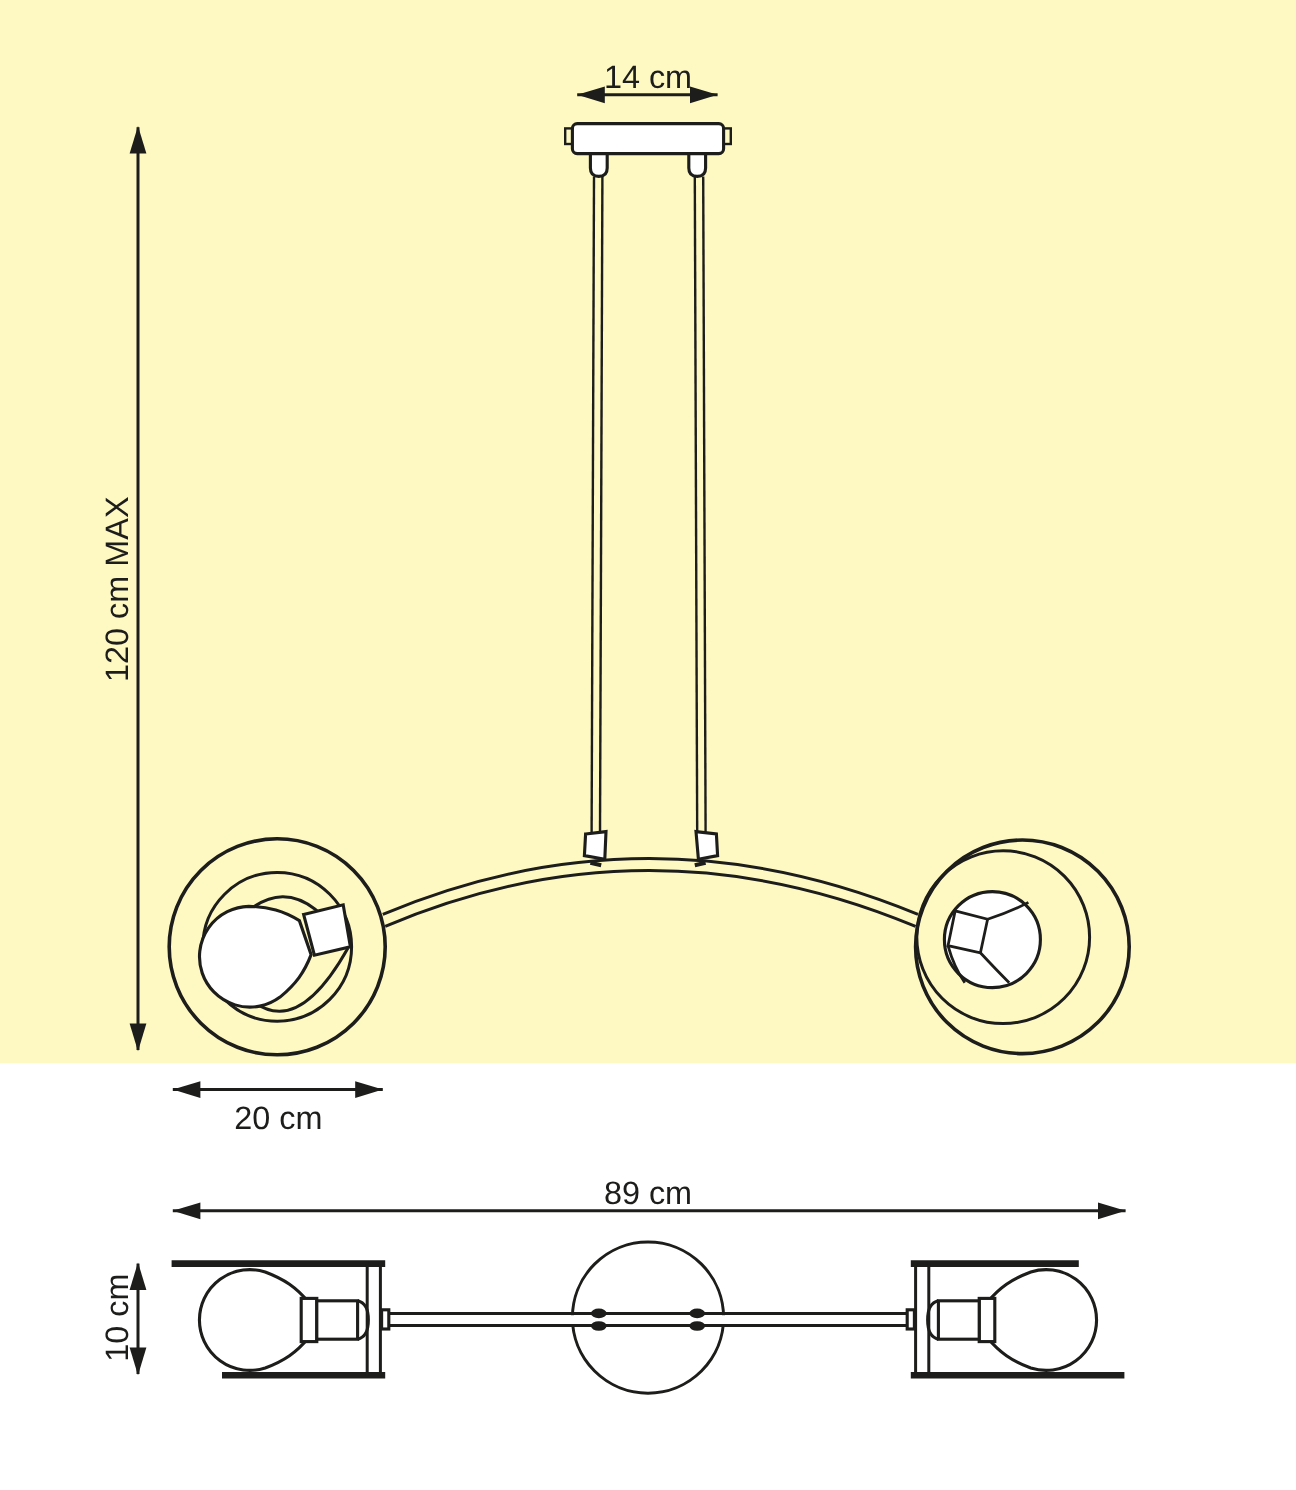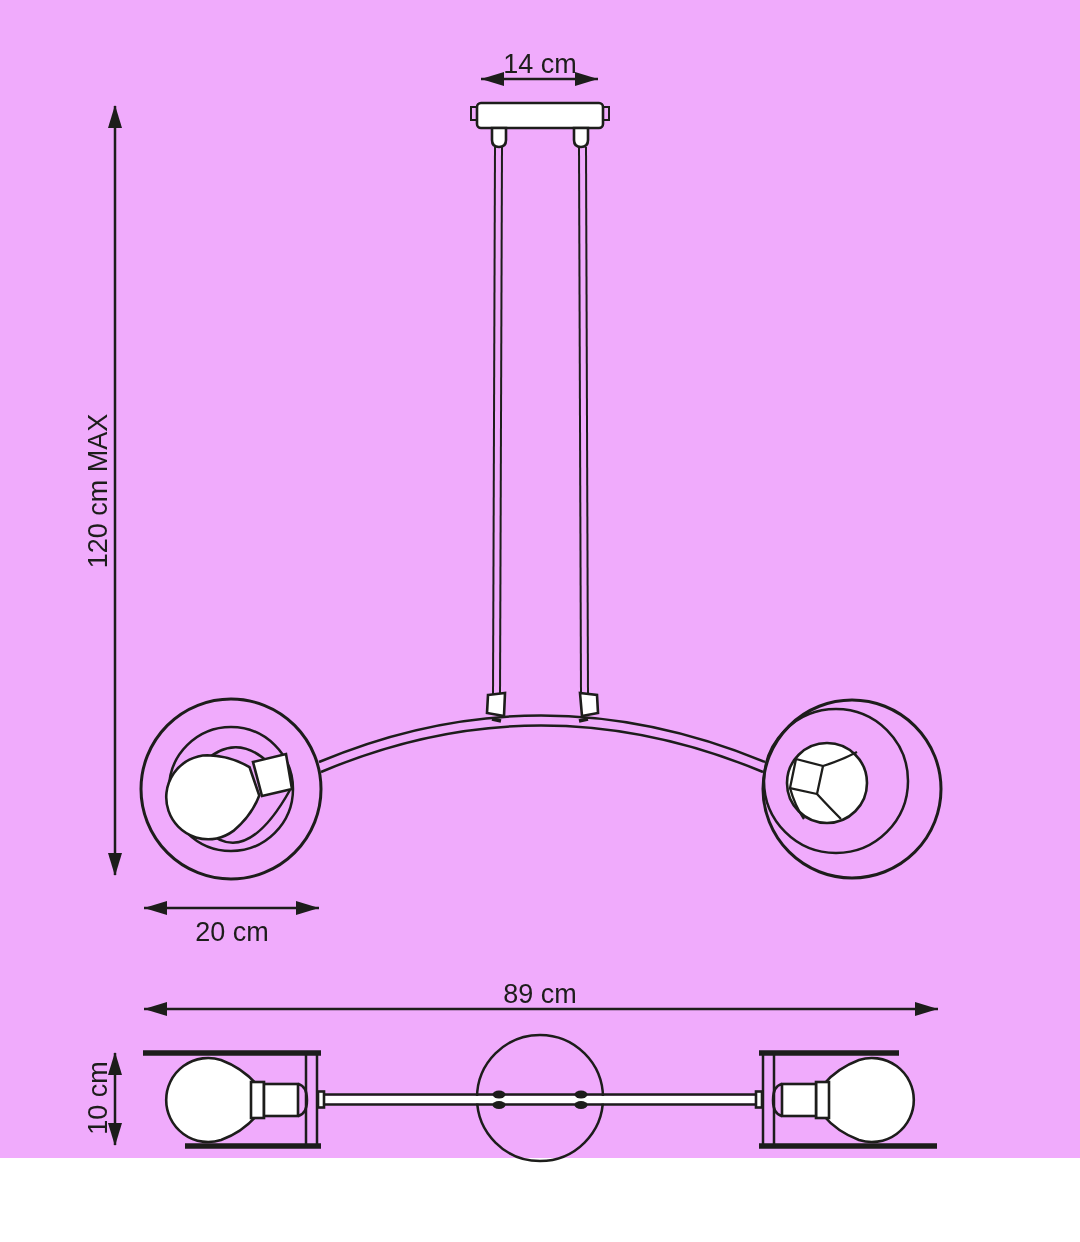--- a/index.html
+++ b/index.html
@@ -7,22 +7,22 @@
     padding: 0;
     background: #ffffff;
     width: 1080px;
     height: 1242px;
     overflow: hidden;
     font-family: "Liberation Sans", "DejaVu Sans", sans-serif;
   }
   .stage {
     position: relative;
     width: 1080px;
-    height: 1158px;
-    background: #f0abfc;
+    height: 886px;
+    background: #fef9c3;
   }
   svg { display: block; }
   svg text {
     font-family: "Liberation Sans", "DejaVu Sans", sans-serif;
     font-size: 27px;
     fill: #1d1d1b;
   }
   .ln   { stroke: #1d1d1b; stroke-width: 2.5; fill: none; }
   .ln2  { stroke: #1d1d1b; stroke-width: 2;   fill: none; }
   .ln3  { stroke: #1d1d1b; stroke-width: 3;   fill: none; }

